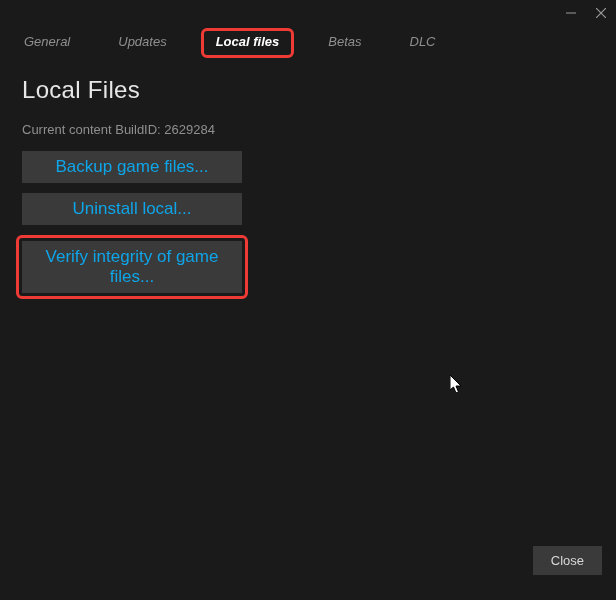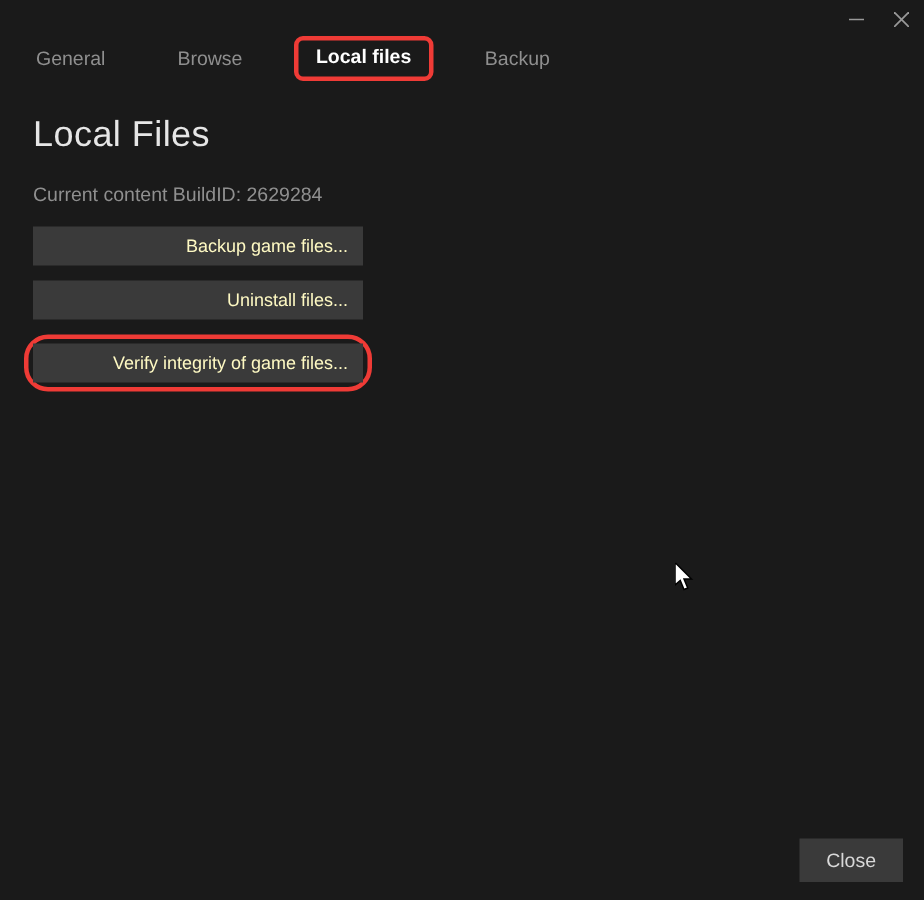--- a/index.html
+++ b/index.html
@@ -28,21 +28,22 @@
       align-items: center;
       justify-content: center;
       cursor: pointer;
       color: #999;
     }
     .window-btn svg { display: block; }
     .tabbar {
       display: flex;
       padding: 28px 0 0 10px;
       height: 54px;
-      align-items: flex-end;
+      align-items: flex-start;
+      font-style: italic;
     }
     .tab {
       padding: 6px 14px 8px 14px;
       color: #8f8f8f;
       font-size: 13px;
       cursor: pointer;
       margin-right: 20px;
     }
     .tab[data-active="true"] {
       color: #ffffff;
@@ -72,41 +73,41 @@
     }
     .buttons-col {
       margin-top: 14px;
       display: flex;
       flex-direction: column;
       gap: 10px;
       width: 220px;
     }
     .lf-button {
       background: #3a3a3a;
-      color: #fef9c3;
+      color: #0ea5e9;
       padding: 6px 10px;
-      text-align: right;
-      font-size: 12px;
+      text-align: center;
+      font-size: 17px;
       cursor: pointer;
       border: none;
       width: 100%;
     }
     .highlight-red-btn {
       border: 3px solid #ef3b36;
-      border-radius: 16px;
+      border-radius: 6px;
       padding: 3px;
       margin-left: -6px;
       width: 232px;
     }
     .highlight-red-btn .lf-button {
       width: 100%;
     }
     .footer {
       position: absolute;
-      bottom: 12px;
+      bottom: 25px;
       right: 14px;
     }
     .close-btn {
       background: #3a3a3a;
       color: #d8d8d8;
       padding: 7px 18px;
       font-size: 13px;
       border: none;
       cursor: pointer;
     }
@@ -129,32 +130,33 @@
   <div class="window-btn">
     <svg width="10" height="10" viewBox="0 0 10 10">
         <line x1="0" y1="0" x2="10" y2="10" stroke="#999" stroke-width="1.2"></line>
         <line x1="10" y1="0" x2="0" y2="10" stroke="#999" stroke-width="1.2"></line>
       </svg>
   </div>
 </div>
 
 <div class="tabbar">
   <div class="tab">General</div>
-  <div class="tab">Browse</div>
+  <div class="tab">Updates</div>
   <div class="tab highlight-red" data-active="true">Local files</div>
-  <div class="tab">Backup</div>
+  <div class="tab">Betas</div>
+  <div class="tab">DLC</div>
 </div>
 
 <div class="content">
   <div class="page-title">Local Files</div>
   <div class="info-line">Current content BuildID: 2629284</div>
 
   <div class="buttons-col">
     <button class="lf-button">Backup game files...</button>
-    <button class="lf-button">Uninstall files...</button>
+    <button class="lf-button">Uninstall local...</button>
     <div class="highlight-red-btn">
       <button class="lf-button">Verify integrity of game files...</button>
     </div>
   </div>
 </div>
 
 <div class="footer">
   <button class="close-btn">Close</button>
 </div>
 

